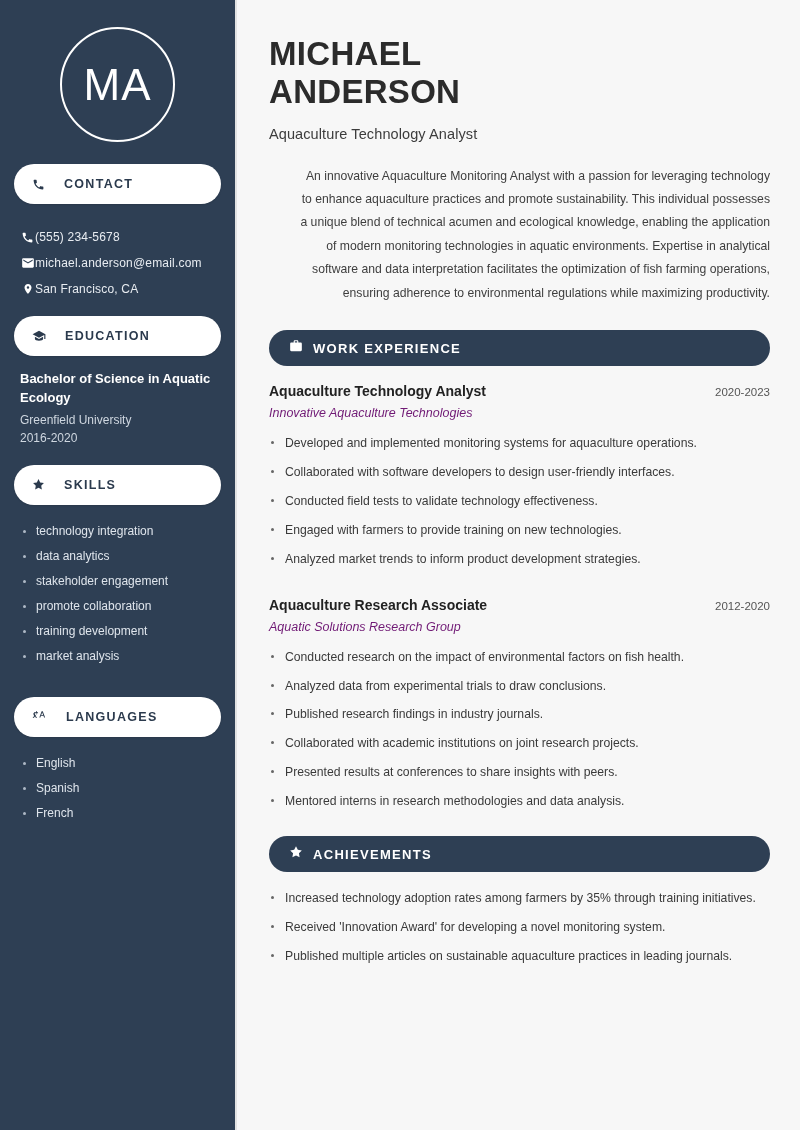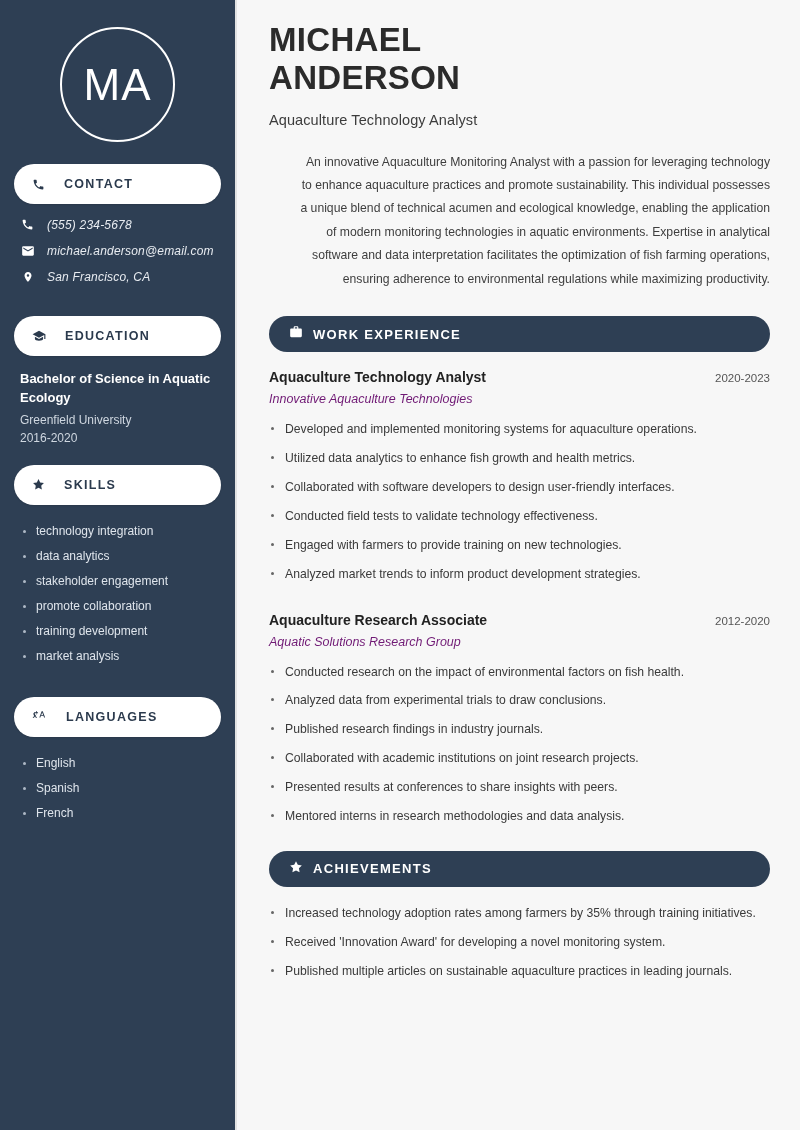--- a/index.html
+++ b/index.html
@@ -67,25 +67,23 @@
     color: #2b3a4d;
     font-size: 12.5px;
     font-weight: bold;
     letter-spacing: 1.3px;
   }
   .pill svg { display: block; }
 
   .contact-list { margin-bottom: 20px; }
   .contact-row {
     display: flex;
-    align-items: flex-start;
-    gap: 12px;
+    align-items: flex-end;
     padding: 0 6px;
     height: 26px;
-    font-style: italic;
   }
   .contact-row .ctext {
     color: #e8ecf1;
     font-size: 12px;
     letter-spacing: 0.2px;
   }
   .contact-row .cicon {
     width: 15px;
     display: flex;
     justify-content: center;
@@ -131,21 +129,21 @@
     height: 3px;
     border-radius: 50%;
     background: #aeb9c6;
   }
 
   .sp-small { height: 10px; }
 
   
   .main {
     flex: 1;
-    padding: 21px 30px 0 32px;
+    padding: 35px 30px 0 32px;
     background: #f7f7f7;
   }
 
   .name {
     color: #2b2b2b;
     font-size: 33px;
     font-weight: bold;
     line-height: 1.16;
     letter-spacing: 0.3px;
   }
@@ -349,21 +347,20 @@
     </div>
 
     <div class="job">
       <div class="job-head">
         <span class="job-title">Aquaculture Technology Analyst</span>
         <span class="job-dates">2020-2023</span>
       </div>
       <div class="job-company">Innovative Aquaculture Technologies</div>
       <ul class="main-list">
         <li>Developed and implemented monitoring systems for aquaculture operations.</li>
-        <li>Utilized data analytics to enhance fish growth and health metrics.</li>
         <li>Collaborated with software developers to design user-friendly interfaces.</li>
         <li>Conducted field tests to validate technology effectiveness.</li>
         <li>Engaged with farmers to provide training on new technologies.</li>
         <li>Analyzed market trends to inform product development strategies.</li>
       </ul>
     </div>
 
     <div class="job-gap"></div>
 
     <div class="job">

